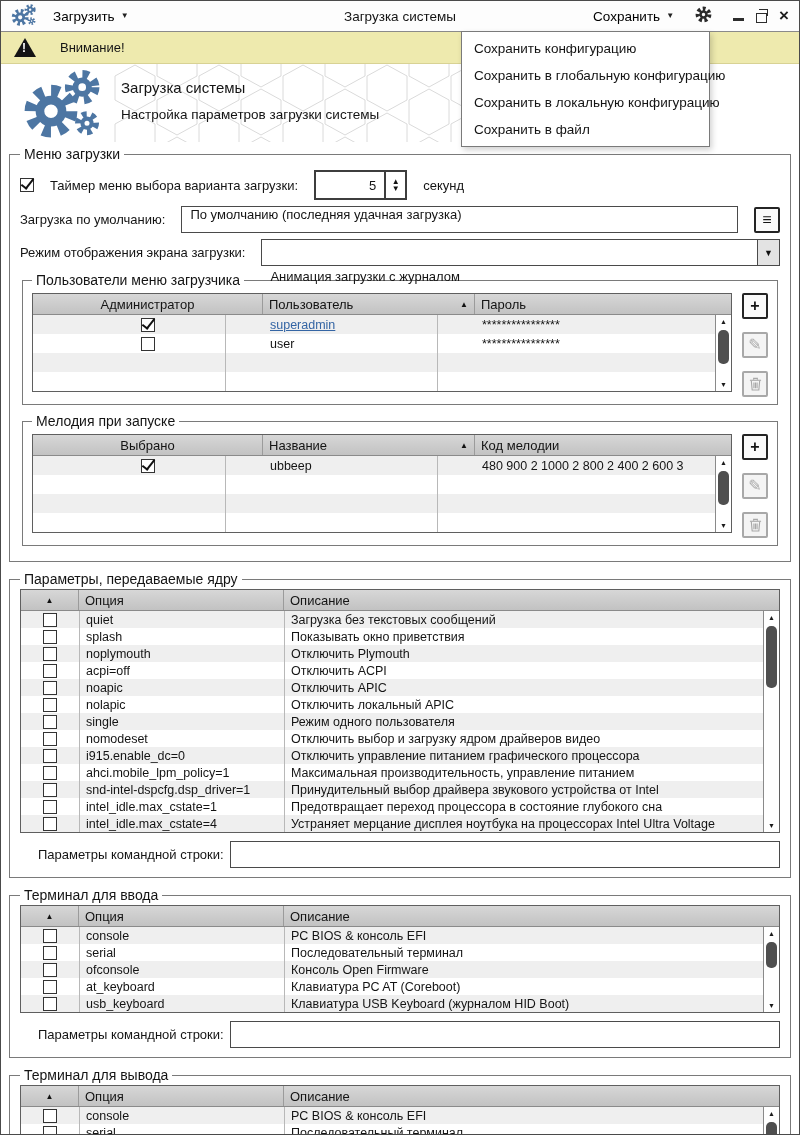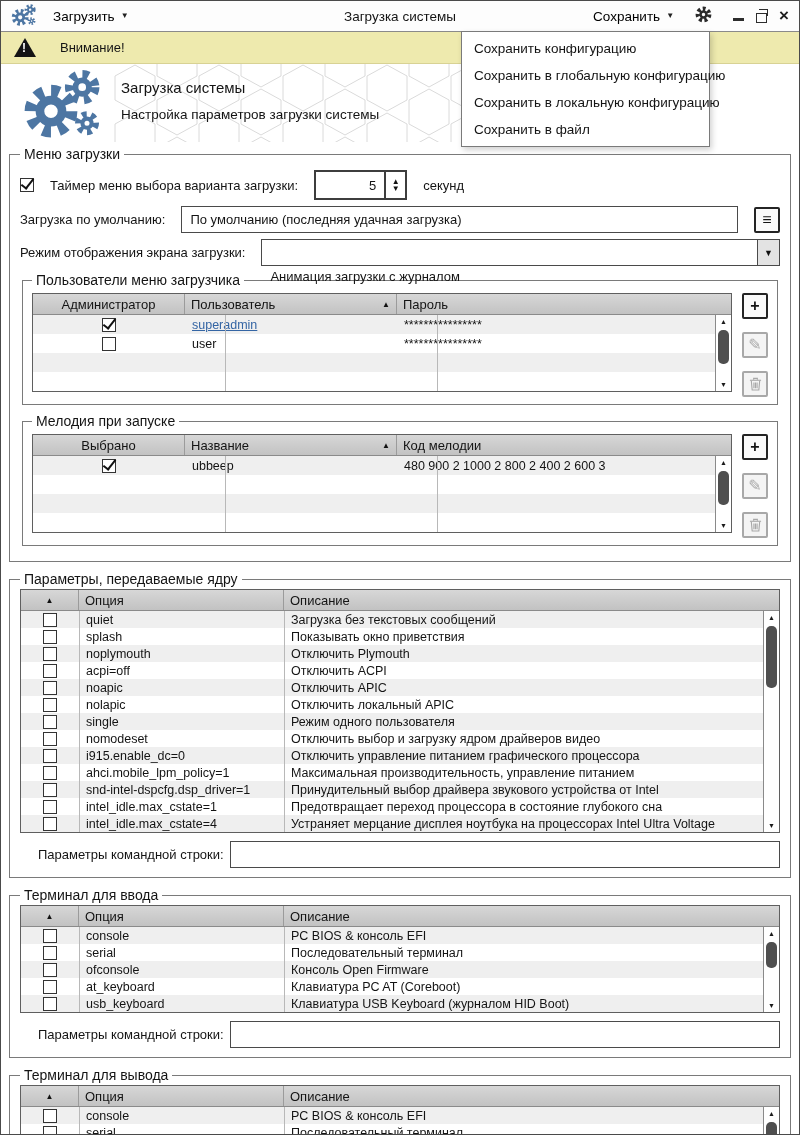--- a/index.html
+++ b/index.html
@@ -53,21 +53,21 @@
   .cb.checked::after{content:"";position:absolute;left:3px;top:-3px;width:5px;height:11px;
     border-right:2.2px solid #111;border-bottom:2.2px solid #111;transform:rotate(38deg);}
 
   
   .spin{display:inline-flex;border:2px solid #3d3d3d;height:26px;box-sizing:content-box;background:#fff;}
   .spin .val{width:52px;display:flex;align-items:center;justify-content:flex-end;padding:0 8px;}
   .spin .arrows{width:19px;border-left:2px solid #3d3d3d;display:flex;flex-direction:column;align-items:center;justify-content:center;}
   .spin .arrows span{font-size:8px;line-height:7px;color:#111;}
 
   
-  .text-field{border:1.5px solid #4a4a4a;height:25px;padding:0 8px;display:flex;align-items:center;flex:1;background:#fff;overflow:hidden;white-space:nowrap;}
+  .text-field{border:1.5px solid #4a4a4a;height:25px;padding:0 8px;display:flex;flex:1;background:#fff;overflow:hidden;white-space:nowrap;}
   input.cmdline{border:1.5px solid #4a4a4a;height:25px;flex:1;font:inherit;padding:0 8px;background:#fff;outline:none;}
   .sq-btn{width:26px;height:26px;border:2px solid #242424;background:#fafafa;border-radius:2px;
     display:flex;align-items:center;justify-content:center;flex:0 0 auto;box-sizing:border-box;}
   .sq-btn .glyph{font-size:16px;font-weight:bold;line-height:14px;}
   .sq-btn.disabled{border-color:#a8a8a8;color:#a8a8a8;background:#f4f4f4;}
   .sq-btn.disabled .glyph{color:#a8a8a8;font-weight:normal;}
   .combo{flex:1;border:1.5px solid #4a4a4a;height:25px;display:flex;align-items:stretch;background:#fff;}
   .combo .cval{flex:1;display:flex;align-items:center;padding:0 8px;margin-top:36px;}
   .combo .carrow{width:21px;border-left:1.5px solid #4a4a4a;background:#e3e3e3;display:flex;align-items:center;justify-content:center;font-size:9px;color:#111;}
 
@@ -80,21 +80,21 @@
   .th .sort{font-size:8px;color:#111;}
   .tbody-row{display:flex;}
   .tbody{flex:1;position:relative;--rh:19px;
     background:repeating-linear-gradient(to bottom,#efefef 0 var(--rh),#ffffff var(--rh) calc(var(--rh)*2));}
   .tr{display:flex;height:var(--rh);align-items:flex-start;}
   .td{display:flex;align-items:center;padding:0 7px;height:100%;box-sizing:border-box;overflow:hidden;white-space:nowrap;font-size:12.5px;}
   .td.center{justify-content:center;}
   .cl{position:absolute;top:0;bottom:0;width:1px;background:#b8b8b8;}
 
   
-  .u-c1{width:152px;}.u-c2{width:212px;}.u-c3{flex:1;}
+  .u-c1{width:230px;}.u-c2{width:212px;}.u-c3{flex:1;}
   .u-c2.th{justify-content:space-between;text-align:right;}
   .u-c1.th{justify-content:center;}
   .k-c1{width:58px;}.k-c2{width:205px;}.k-c3{flex:1;}
   .k-c1.th{justify-content:center;}
   .users-tbl .tr:first-child .user-text{color:#3465a4;text-decoration:underline;}
 
   
   .vscroll{flex:0 0 15px;border-left:1px solid #8a8a8a;display:flex;flex-direction:column;background:#fff;}
   .varrow{height:13px;display:flex;align-items:center;justify-content:center;font-size:7px;color:#1a1a1a;}
   .vtrack{flex:1;position:relative;}

